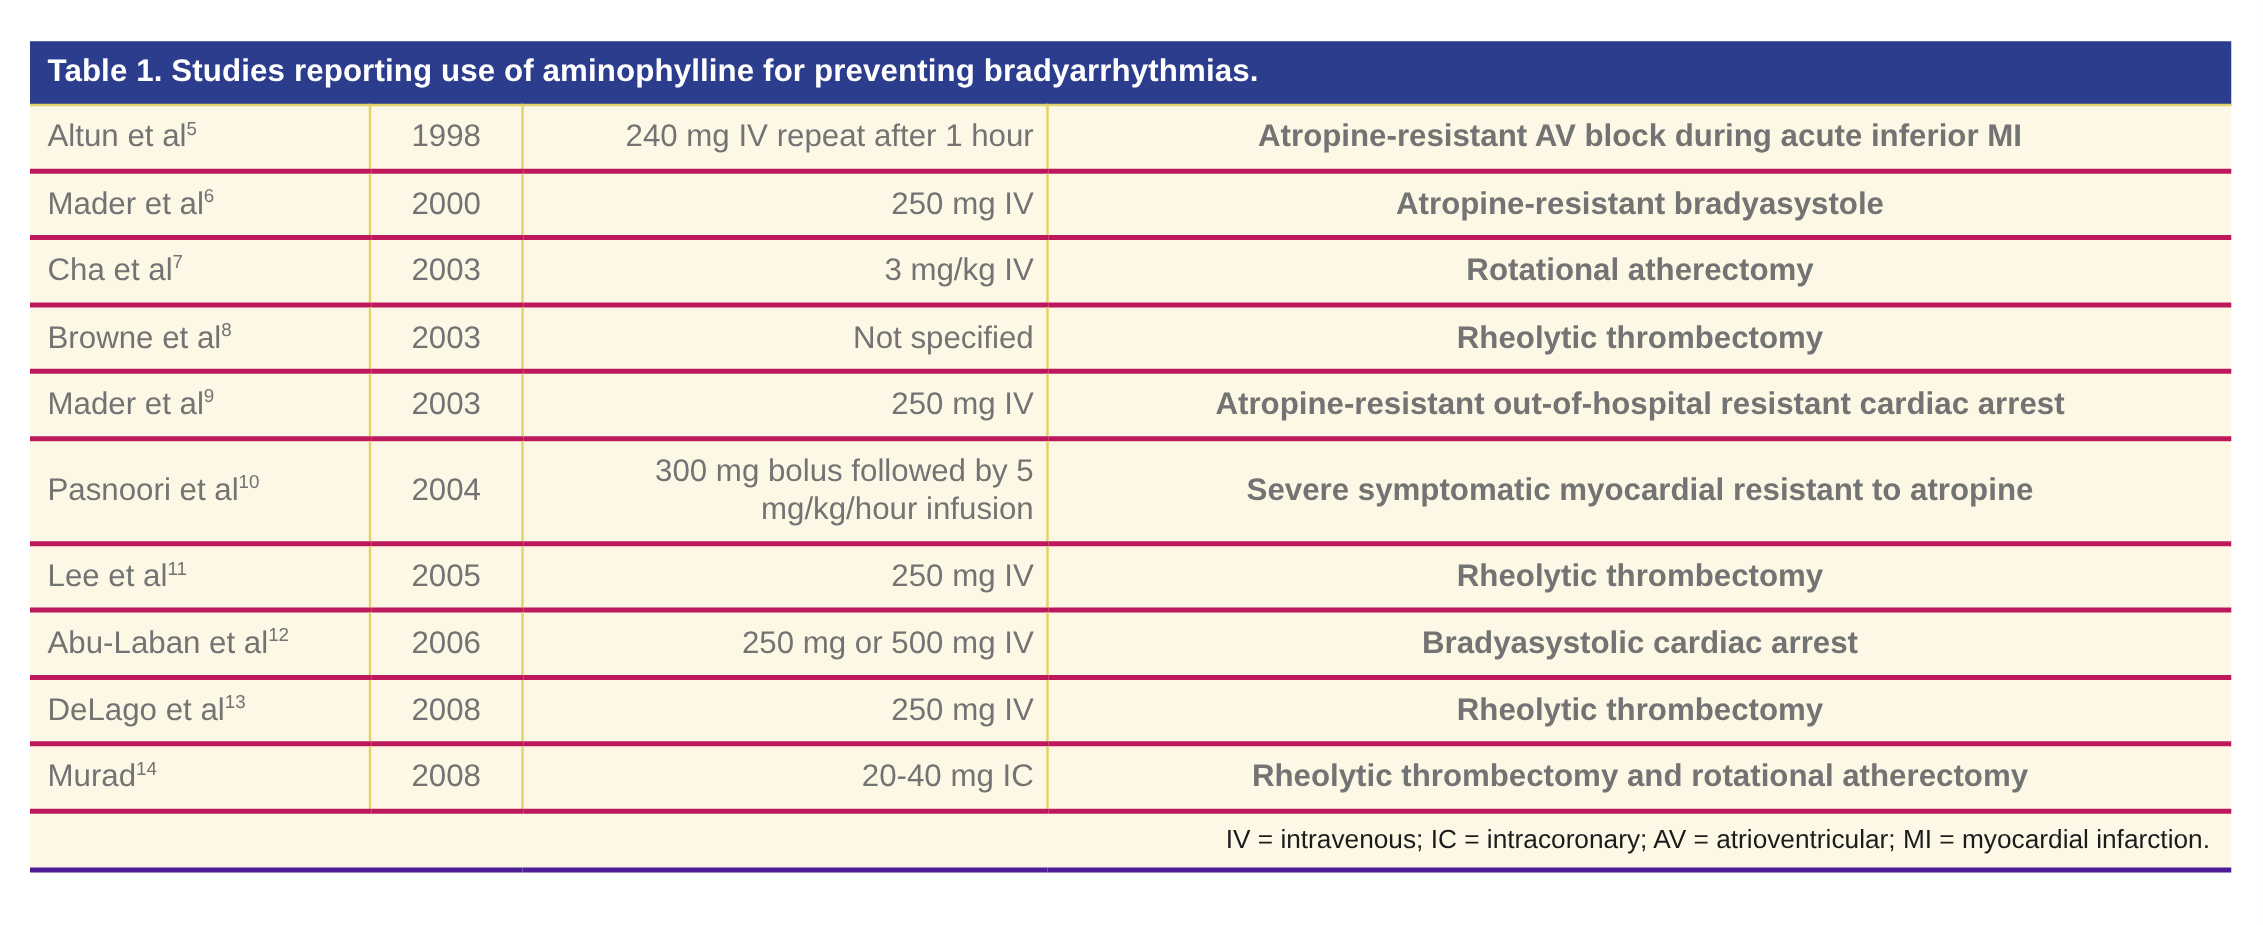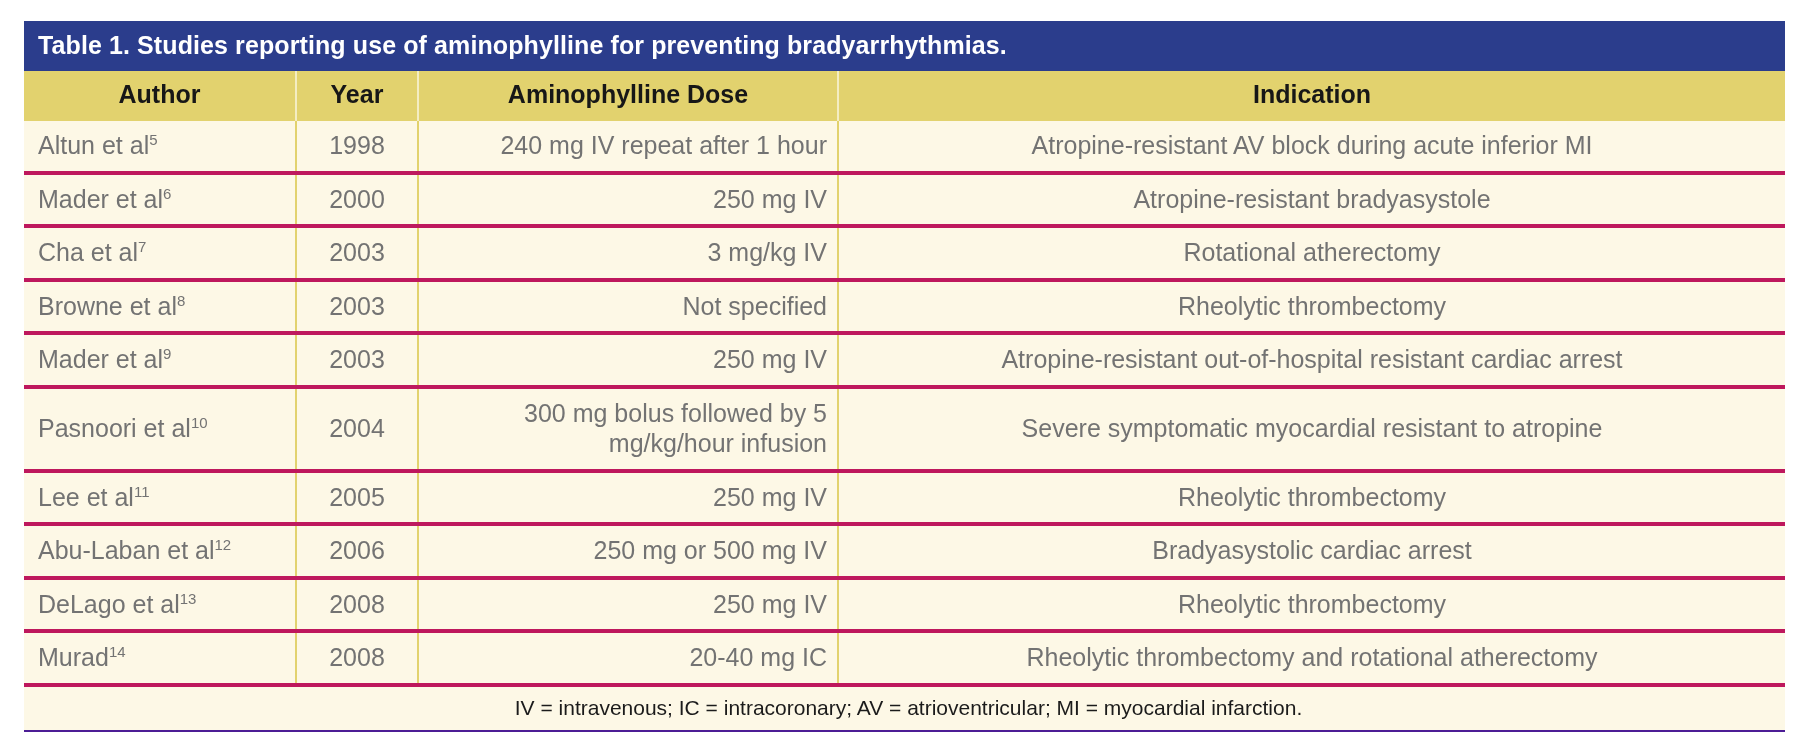--- a/index.html
+++ b/index.html
@@ -20,20 +20,21 @@
     top: 21px;
     width: 1761px;
     box-sizing: border-box;
   }
 
   table.tbl {
     border-collapse: collapse;
     width: 100%;
     table-layout: fixed;
     background: #FDF8E6;
+    margin-top: 12px;
   }
 
   
   tr.title-row td {
     background: #2B3D8C;
     color: #ffffff;
     font-size: 25px;
     font-weight: bold;
     text-align: left;
     padding: 10px 0 11px 14px;
@@ -63,33 +64,33 @@
     border-bottom: 4px solid #be185d;
     border-right: 2px solid #E2D26E;
     vertical-align: middle;
     line-height: 1.22;
   }
   td.cell:last-child { border-right: none; }
 
   td.c-author  { text-align: left;   padding-left: 14px; }
   td.c-year    { text-align: center; }
   td.c-dose    { text-align: right; }
-  td.c-ind     { text-align: center; }
+  td.c-ind     { text-align: center; font-weight: bold; }
 
   tr.row-first td.cell { border-top: 2px solid #E2D26E; }
 
   
   tr.foot-row td {
     background: #FDF8E6;
     color: #1b1b1b;
     font-size: 21px;
-    text-align: center;
-    padding: 9px 6px 10px 14px;
+    text-align: right;
+    padding: 9px 17px 10px 14px;
     border: none;
-    border-bottom: 2px solid #4c1d95;
+    border-bottom: 4px solid #4c1d95;
   }
 
   sup {
     font-size: 0.6em;
     vertical-align: super;
     line-height: 0;
   }
 
   .col-author { width: 272px; }
   .col-year   { width: 122px; }
@@ -103,26 +104,20 @@
   <table class="tbl">
     <colgroup>
       <col class="col-author">
       <col class="col-year">
       <col class="col-dose">
       <col class="col-ind">
     </colgroup>
     <tbody id="tbl-body">
       <tr class="title-row">
         <td colspan="4">Table 1. Studies reporting use of aminophylline for preventing bradyarrhythmias.</td>
-      </tr>
-      <tr class="head-row">
-        <th>Author</th>
-        <th>Year</th>
-        <th>Aminophylline Dose</th>
-        <th>Indication</th>
       </tr>
 
       <tr class="body-row row-first">
           <td class="cell c-author"><span>Altun et al</span><sup>5</sup></td>
           <td class="cell c-year">1998</td>
           <td class="cell c-dose">240 mg IV repeat after 1 hour</td>
           <td class="cell c-ind">Atropine-resistant AV block during acute inferior MI</td>
         </tr>
         <tr class="body-row">
           <td class="cell c-author"><span>Mader et al</span><sup>6</sup></td>

